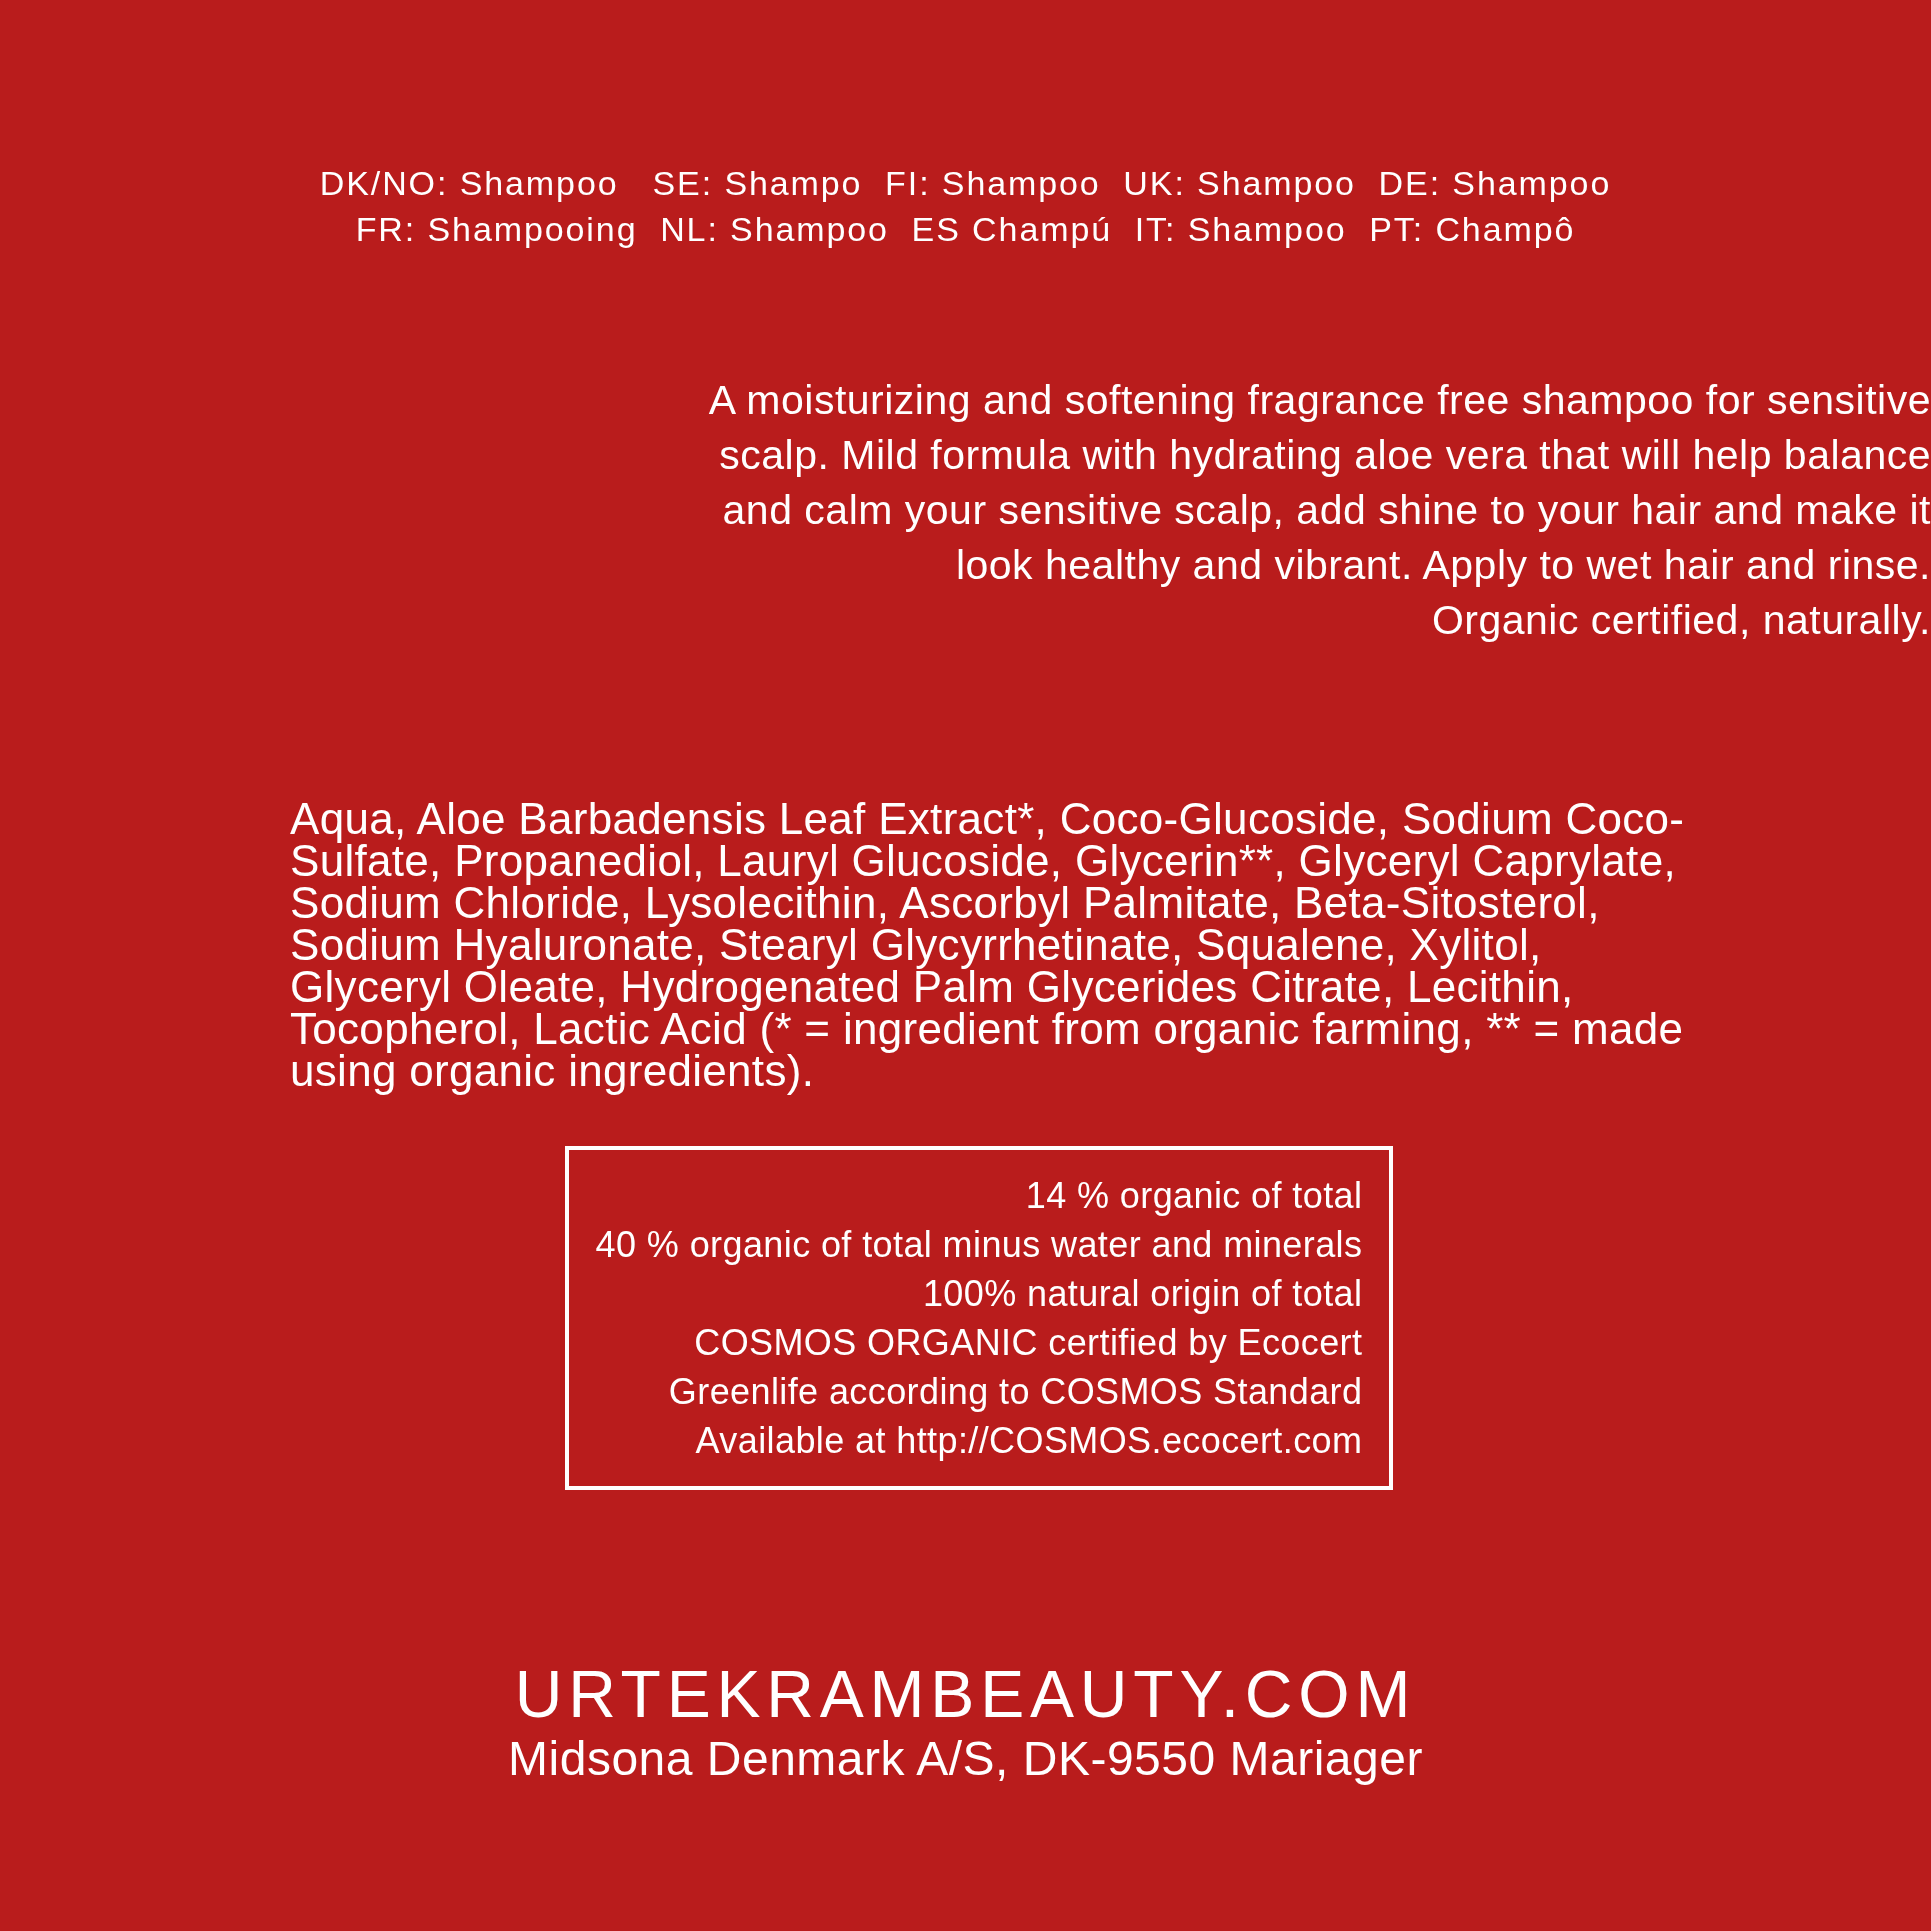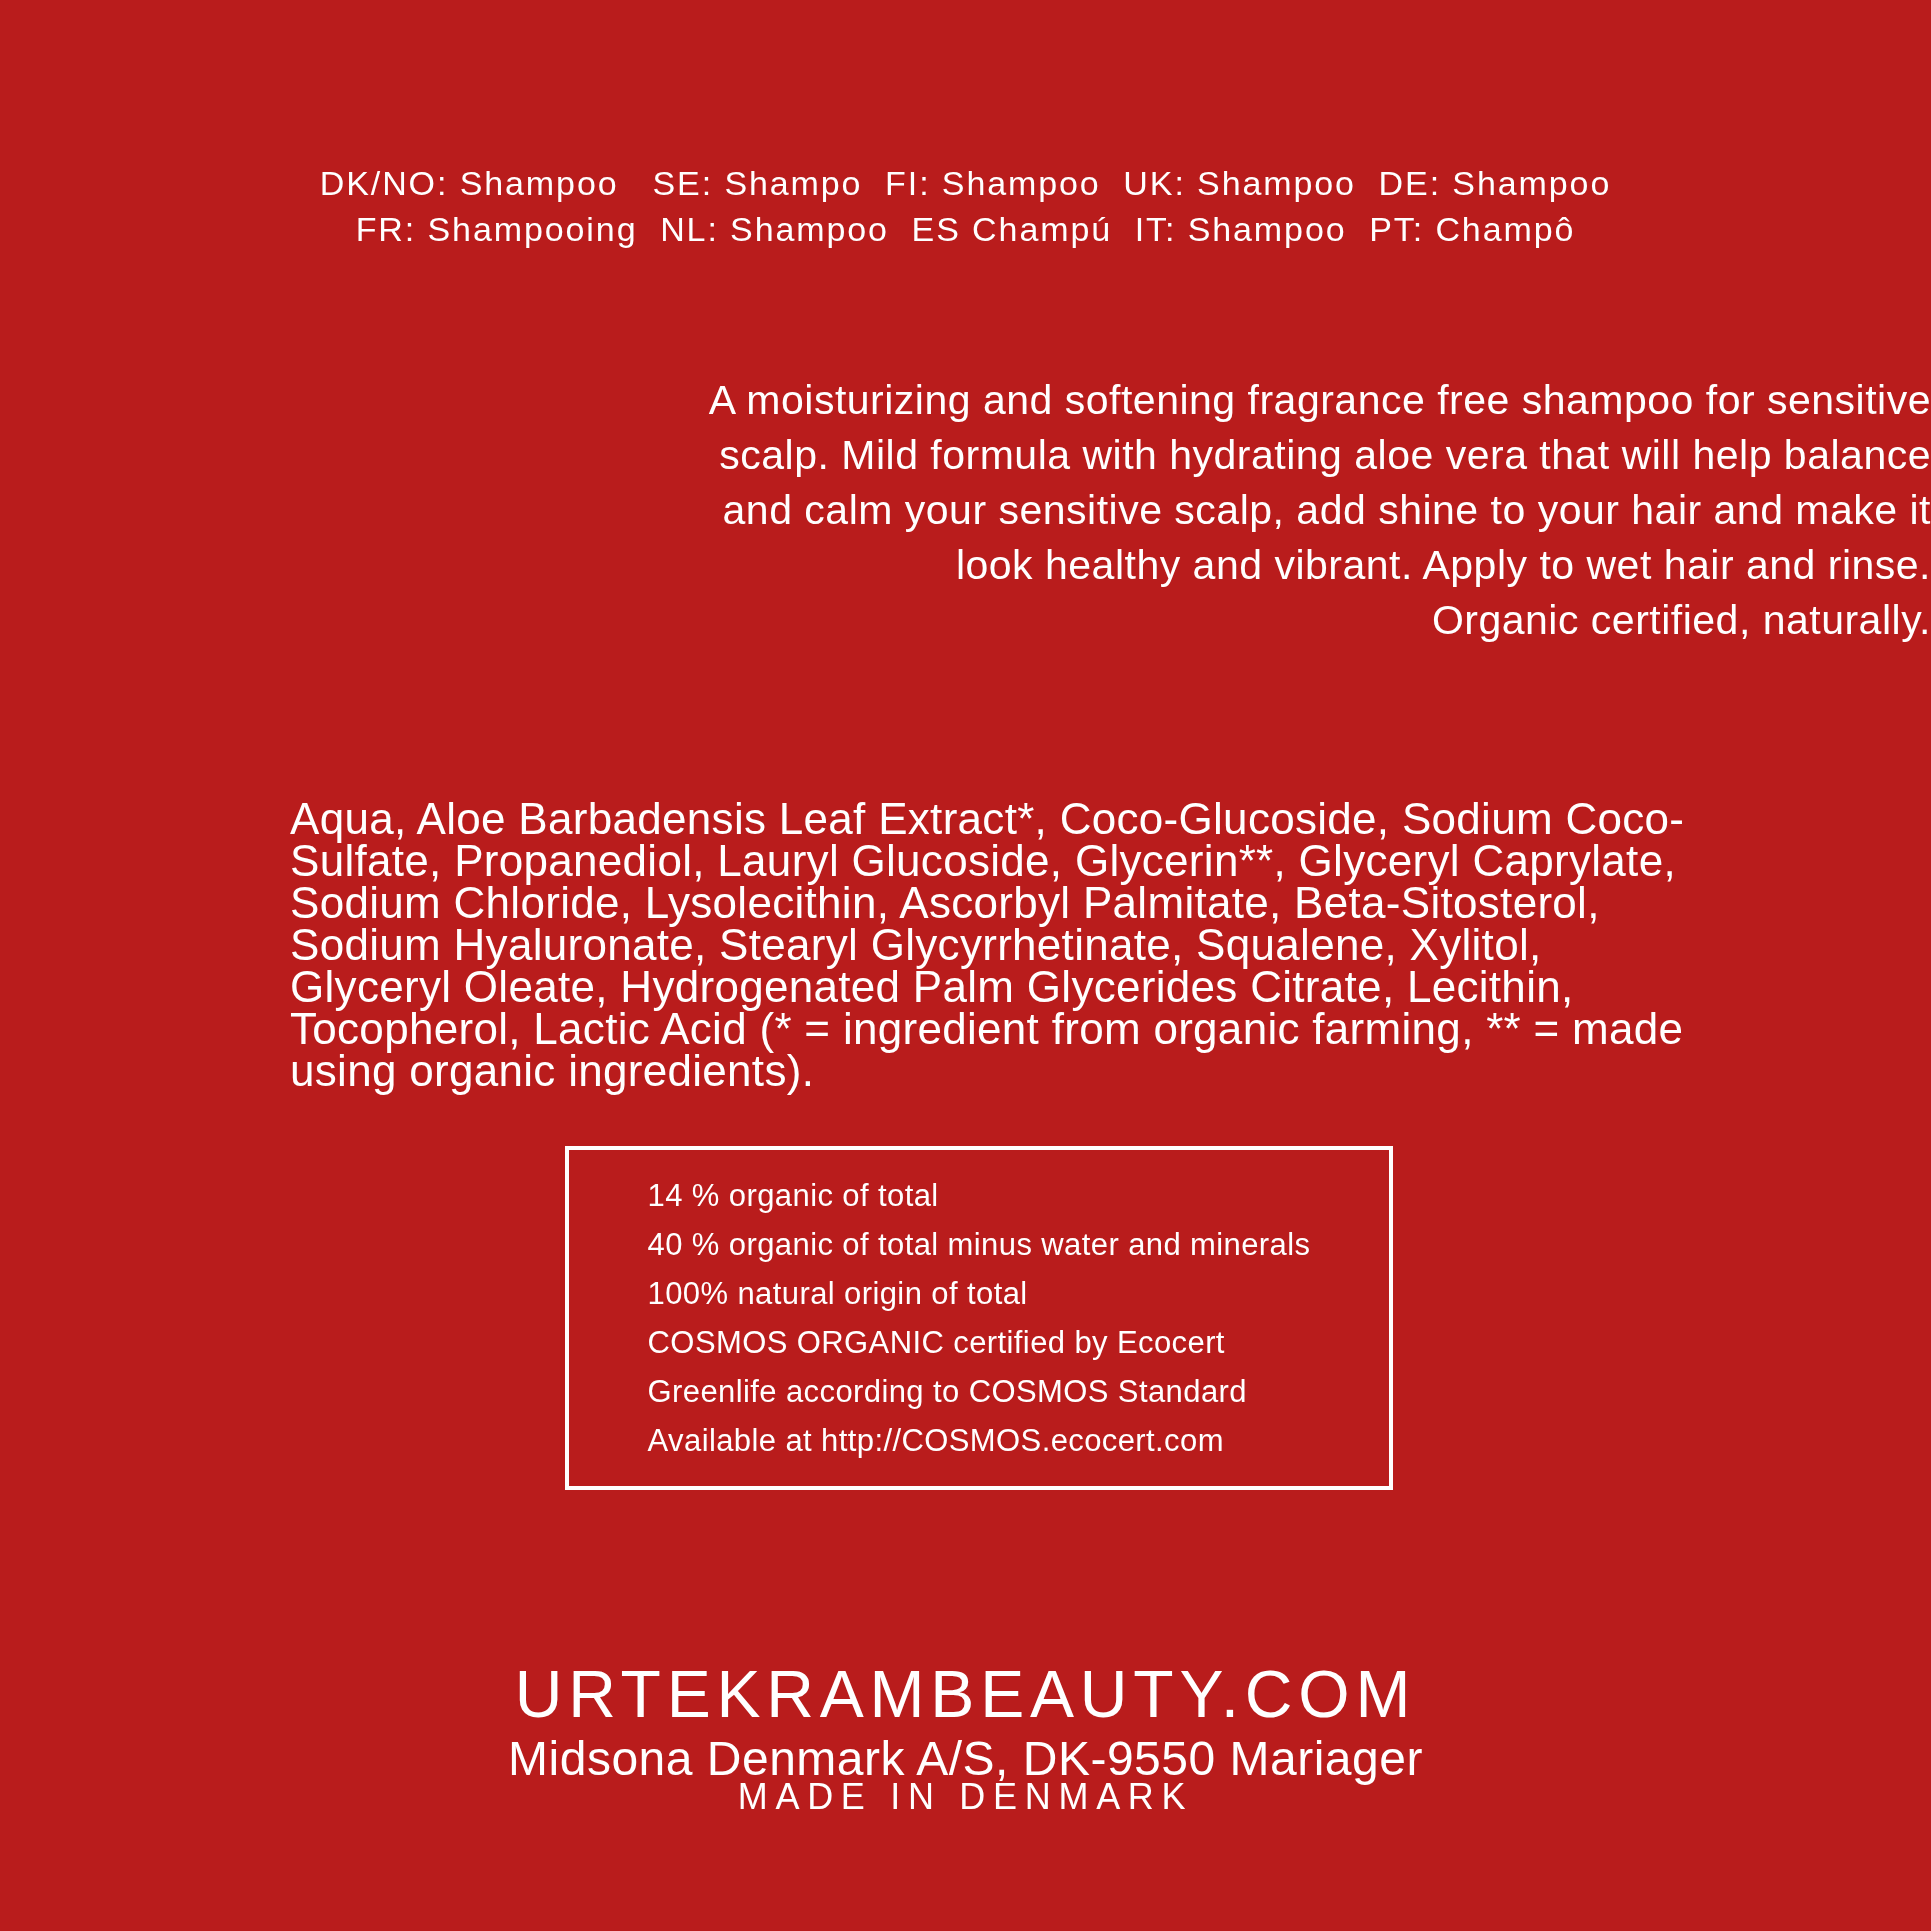--- a/index.html
+++ b/index.html
@@ -54,22 +54,22 @@
     left: 565px;
     width: 828px;
     height: 344px;
     border: 4.8px solid #ffffff;
     box-sizing: border-box;
     display: flex;
     align-items: center;
     justify-content: center;
   }
   .cert-text {
-    text-align: left;
-    font-size: 31px;
+    text-align: right;
+    font-size: 36px;
     line-height: 49px;
     letter-spacing: 0.4px;
     white-space: pre-wrap;
   }
   .website {
     position: absolute;
     top: 1656px;
     left: 0;
     width: 100%;
     text-align: center;
@@ -120,16 +120,15 @@
 100% natural origin of total
 COSMOS ORGANIC certified by Ecocert
 Greenlife according to COSMOS Standard
 Available at http://COSMOS.ecocert.com</div>
   </div>
 
   <div class="website">URTEKRAMBEAUTY.COM</div>
 
   <div class="manufacturer">Midsona Denmark A/S, DK-9550 Mariager</div>
 
-  <div class="origin">MADE IN DENMARK</div>
 
 </div>
 
 
 </body></html>

